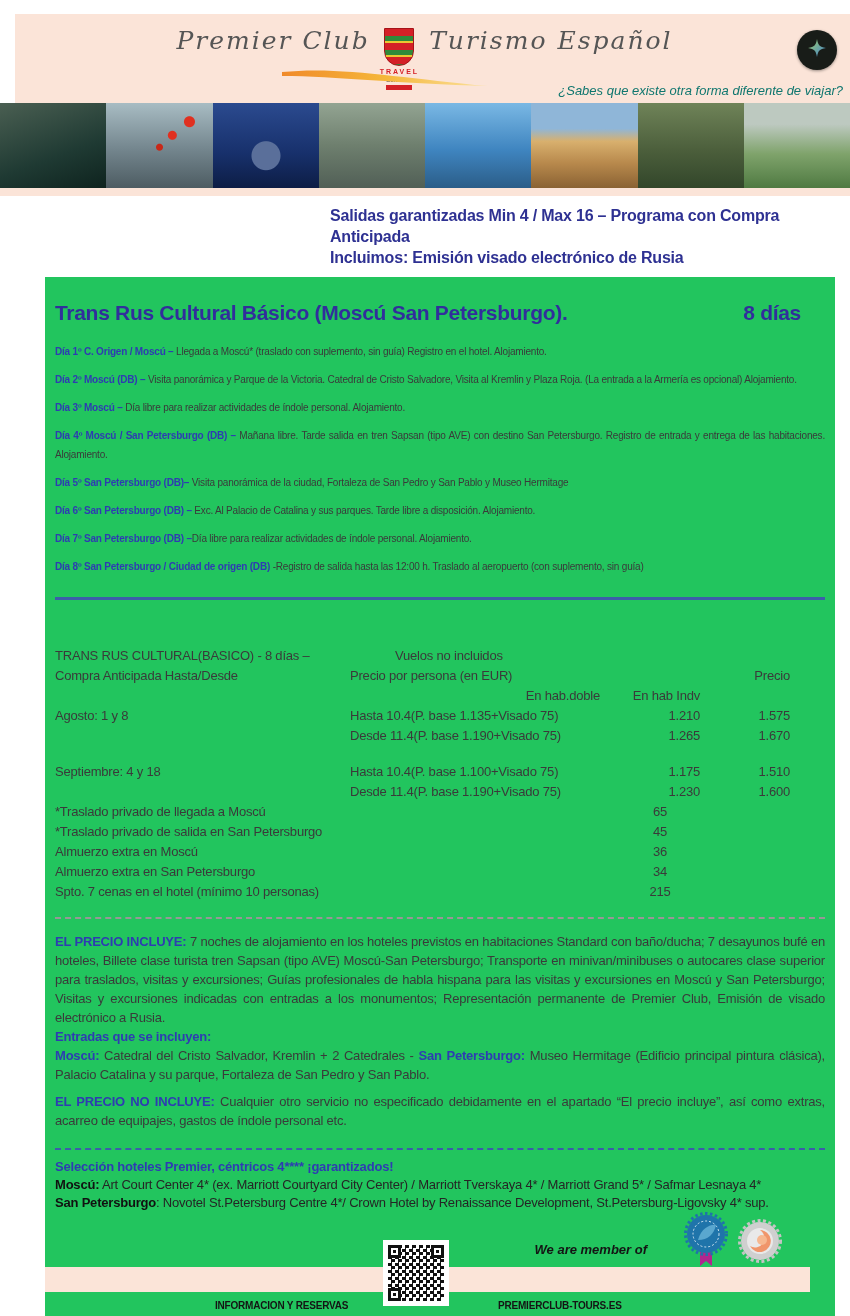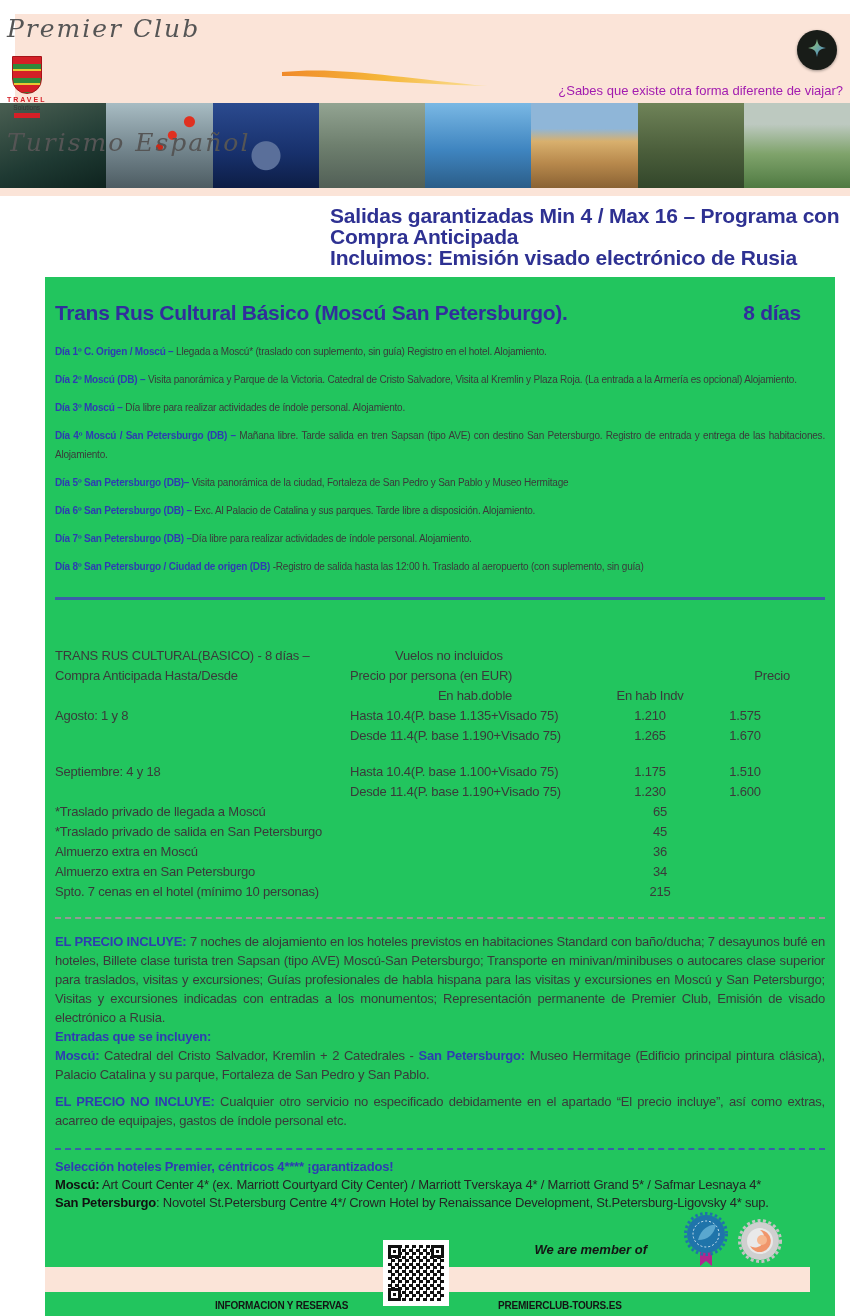--- a/index.html
+++ b/index.html
@@ -2,64 +2,64 @@
 <html><head>
 <meta charset="utf-8">
 <style>
   html,body{margin:0;padding:0;}
   body{
     width:850px;height:1316px;position:relative;overflow:hidden;
     background:#ffffff;font-family:"Liberation Sans",sans-serif;color:#3a3a3a;
   }
   
   .header{margin:14px 0 0 15px;height:89px;background:#fbe4d8;position:relative;}
-  .brand-row{display:flex;justify-content:center;align-items:flex-start;padding-top:0;gap:10px;transform:translateX(-8px);flex-direction:column;}
+  .brand-row{display:flex;justify-content:center;align-items:flex-start;padding-top:12px;gap:10px;transform:translateX(-8px);}
   .brand-script{font-family:"DejaVu Serif",serif;font-style:italic;font-size:25px;color:#555;letter-spacing:2px;line-height:30px;}
   .crest-wrap{display:flex;flex-direction:column;align-items:center;margin-top:2px;}
   .crest{width:30px;height:38px;border-radius:0 0 15px 15px;
     background:repeating-linear-gradient(180deg,#d42027 0 7px,#2f8a3a 7px 12px,#e9c832 12px 14px);
     border:1px solid #a61318;box-sizing:border-box;}
   .travel-word{font-size:7px;font-weight:bold;color:#d42027;letter-spacing:2px;margin-top:2px;line-height:8px;}
   .solutions-word{font-size:6.5px;color:#333;line-height:7px;}
   .logo-ribbon{width:26px;height:5px;background:#d42027;margin-top:2px;}
   .swoosh{position:absolute;left:265px;top:50px;}
-  .tagline{position:absolute;right:7px;bottom:5px;font-size:13px;color:#a21caf;text-align:right;}
+  .tagline{position:absolute;right:7px;bottom:5px;font-style:italic;font-size:13px;color:#0f766e;text-align:right;}
   .float-btn{position:absolute;right:13px;top:30px;width:40px;height:40px;border-radius:50%;
     background:#181c18;display:flex;align-items:center;justify-content:center;box-shadow:0 1px 3px rgba(0,0,0,.4);z-index:5;}
   
   .photo-band{background:#fbe4d8;padding-bottom:8px;}
   .photos{display:flex;height:85px;}
   .photo{flex:1;}
   .photo:nth-child(1){background:linear-gradient(160deg,#4a5f52,#1f3a33 60%,#0e231e);}
   .photo:nth-child(2){background:
     radial-gradient(circle 5px at 78% 22%,#e03020 0 5px,transparent 6px),
     radial-gradient(circle 4px at 62% 38%,#e03020 0 4px,transparent 5px),
     radial-gradient(circle 3px at 50% 52%,#c82818 0 3px,transparent 4px),
     linear-gradient(180deg,#a8bcc3,#73858d 55%,#4d5c62);}
   .photo:nth-child(3){background:radial-gradient(circle 14px at 50% 62%,#5a6f9a 0 14px,transparent 15px),linear-gradient(180deg,#2b4a8f,#17306b 60%,#0d1d45);}
   .photo:nth-child(4){background:linear-gradient(180deg,#93a492,#6e7f6e 50%,#515f56);}
   .photo:nth-child(5){background:linear-gradient(180deg,#7ab8e4,#3f85c0 55%,#2b5d88);}
   .photo:nth-child(6){background:linear-gradient(180deg,#8fb6d8 30%,#d8b06e 45%,#b98a4d 70%,#8a6233);}
   .photo:nth-child(7){background:linear-gradient(180deg,#6f8358,#4c5f3c 55%,#32462a);}
   .photo:nth-child(8){background:linear-gradient(180deg,#bdc9c0 25%,#7fa36b 60%,#4f7a42);}
   
-  .intro{margin:9px 0 0 330px;color:#2e3192;font-weight:bold;font-size:21px;line-height:21px;letter-spacing:-0.2px;}
+  .intro{margin:9px 0 0 330px;color:#2e3192;font-weight:bold;font-size:16px;line-height:21px;letter-spacing:-0.2px;}
   
   .panel{margin:9px 15px 0 45px;height:1056px;background:#22c55e;border-bottom:3px solid #3c5ea9;
     box-sizing:border-box;padding:24px 10px 0 10px;display:flex;flex-direction:column;overflow:hidden;}
   .title-row{display:flex;justify-content:space-between;align-items:baseline;color:#312e9c;
     font-weight:bold;font-size:21px;letter-spacing:-0.3px;margin:0 24px 8px 0;}
   .day{font-size:10px;line-height:19px;text-align:justify;color:#3a3a3a;margin:9px 0;letter-spacing:-0.2px;}
   .day .dlabel{color:#2e3cb2;font-weight:bold;}
   .rule{border:none;border-top:3px solid #3c5ea9;margin:12px 0 10px;}
   
   .ptable{font-size:13px;line-height:20px;color:#3a3a3a;letter-spacing:-0.2px;margin-top:36px;}
   .prow{display:grid;grid-template-columns:295px 250px 100px 90px 1fr;}
   .c2pad{padding-left:45px;}
-  .cc{text-align:center;}
+  .cc{text-align:right;}
   .precio-span{grid-column:3/5;text-align:right;}
   .supp-price{grid-column:3/5;text-align:center;padding-right:70px;}
   .blankrow{height:16px;}
   .dash-gray{border:none;border-top:2px dashed #979797;margin:15px 0 13px;}
   .dash-blue{border:none;border-top:2px dashed #3c5ea9;margin:18px 0 8px;}
   
   .para{font-size:13px;line-height:19px;text-align:justify;color:#3a3a3a;letter-spacing:-0.2px;margin:0;}
   .blue-label{color:#2e3cb2;font-weight:bold;}
   .mt8{margin-top:8px;}
   .hotel-line{font-size:13px;line-height:18px;color:#252525;letter-spacing:-0.2px;}

